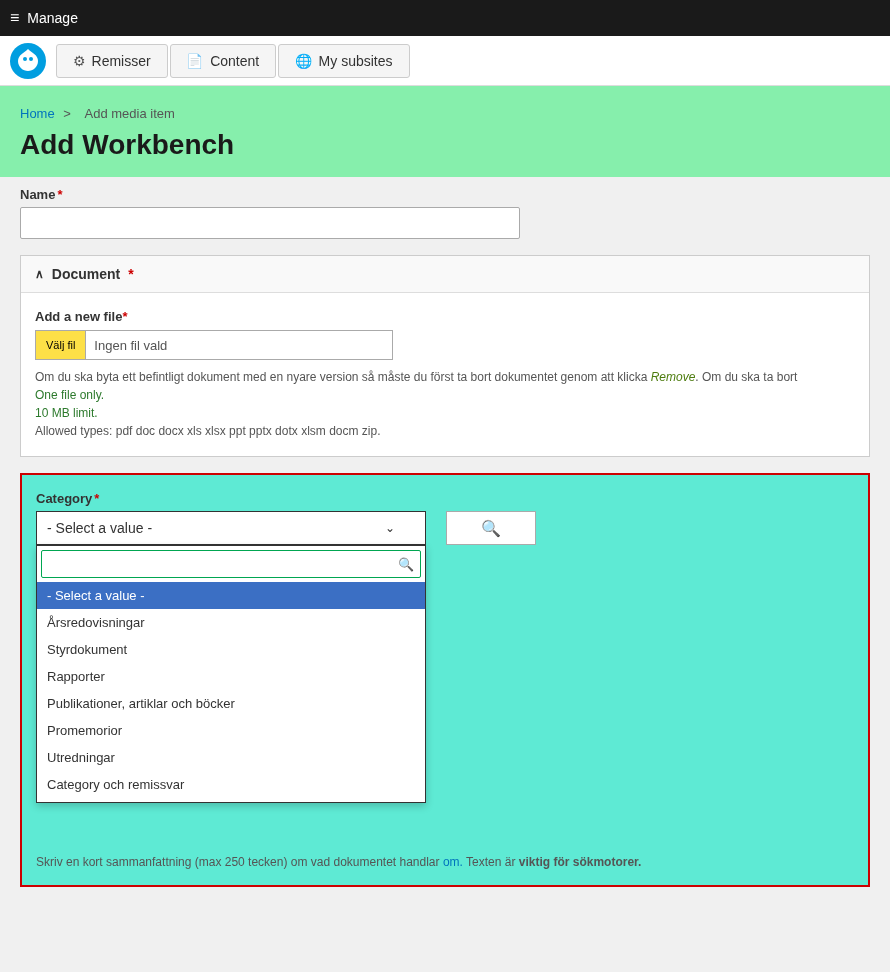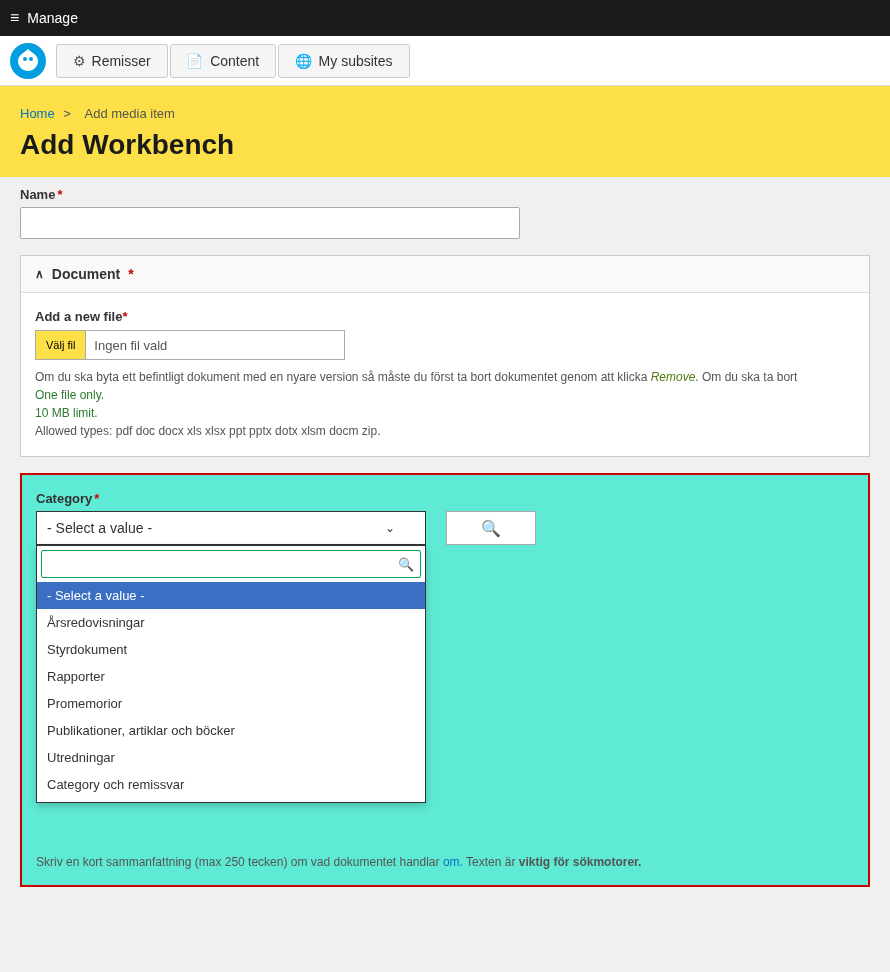--- a/index.html
+++ b/index.html
@@ -145,21 +145,21 @@
       font-size: 11px;
       cursor: pointer;
       border-right: none;
       height: 30px;
     }
     .file-input-display {
       border: 1px solid #aaa;
       padding: 4px 8px;
       font-size: 13px;
       height: 30px;
-      width: 260px;
+      width: 308px;
       background: #fff;
       color: #555;
       display: flex;
       align-items: center;
     }
 
     .file-help-text {
       font-size: 12px;
       color: #555;
       margin-top: 8px;
@@ -303,21 +303,21 @@
       <span class="tab-icon">📄</span>
       <span>Content</span>
     </a>
     <a class="nav-tab">
       <span class="tab-icon">🌐</span>
       <span>My subsites</span>
     </a>
   </div>
 </div>
 
-<div style="background:#fde047; padding-top:10px;">
+<div style="background:#86efac; padding-top:10px;">
   <div class="breadcrumb">
     <a href="#">Home</a>
     <span>&gt;</span>
     <span>Add media item</span>
   </div>
   <div class="page-title">Add Workbench</div>
 </div>
 
 <div class="main-content">
 
@@ -367,22 +367,22 @@
         <div class="dropdown-container">
           <div class="dropdown-search-container">
             <input type="text" class="dropdown-search-input" value="" style="">
             <span class="dropdown-search-icon">🔍</span>
           </div>
           <div class="dropdown-options">
             <div class="dropdown-option selected">- Select a value -</div>
             <div class="dropdown-option">Årsredovisningar</div>
             <div class="dropdown-option">Styrdokument</div>
             <div class="dropdown-option">Rapporter</div>
+            <div class="dropdown-option">Publikationer, artiklar och böcker</div>
             <div class="dropdown-option">Promemorior</div>
-            <div class="dropdown-option">Publikationer, artiklar och böcker</div>
             <div class="dropdown-option">Utredningar</div>
             <div class="dropdown-option">Category och remissvar</div>
             <div class="dropdown-option">Vägledningar, råd och kunskapsöversikter</div>
 
           </div>
         </div>
       </div>
 
       <div class="right-search-box">
         <span class="search-icon">🔍</span>

